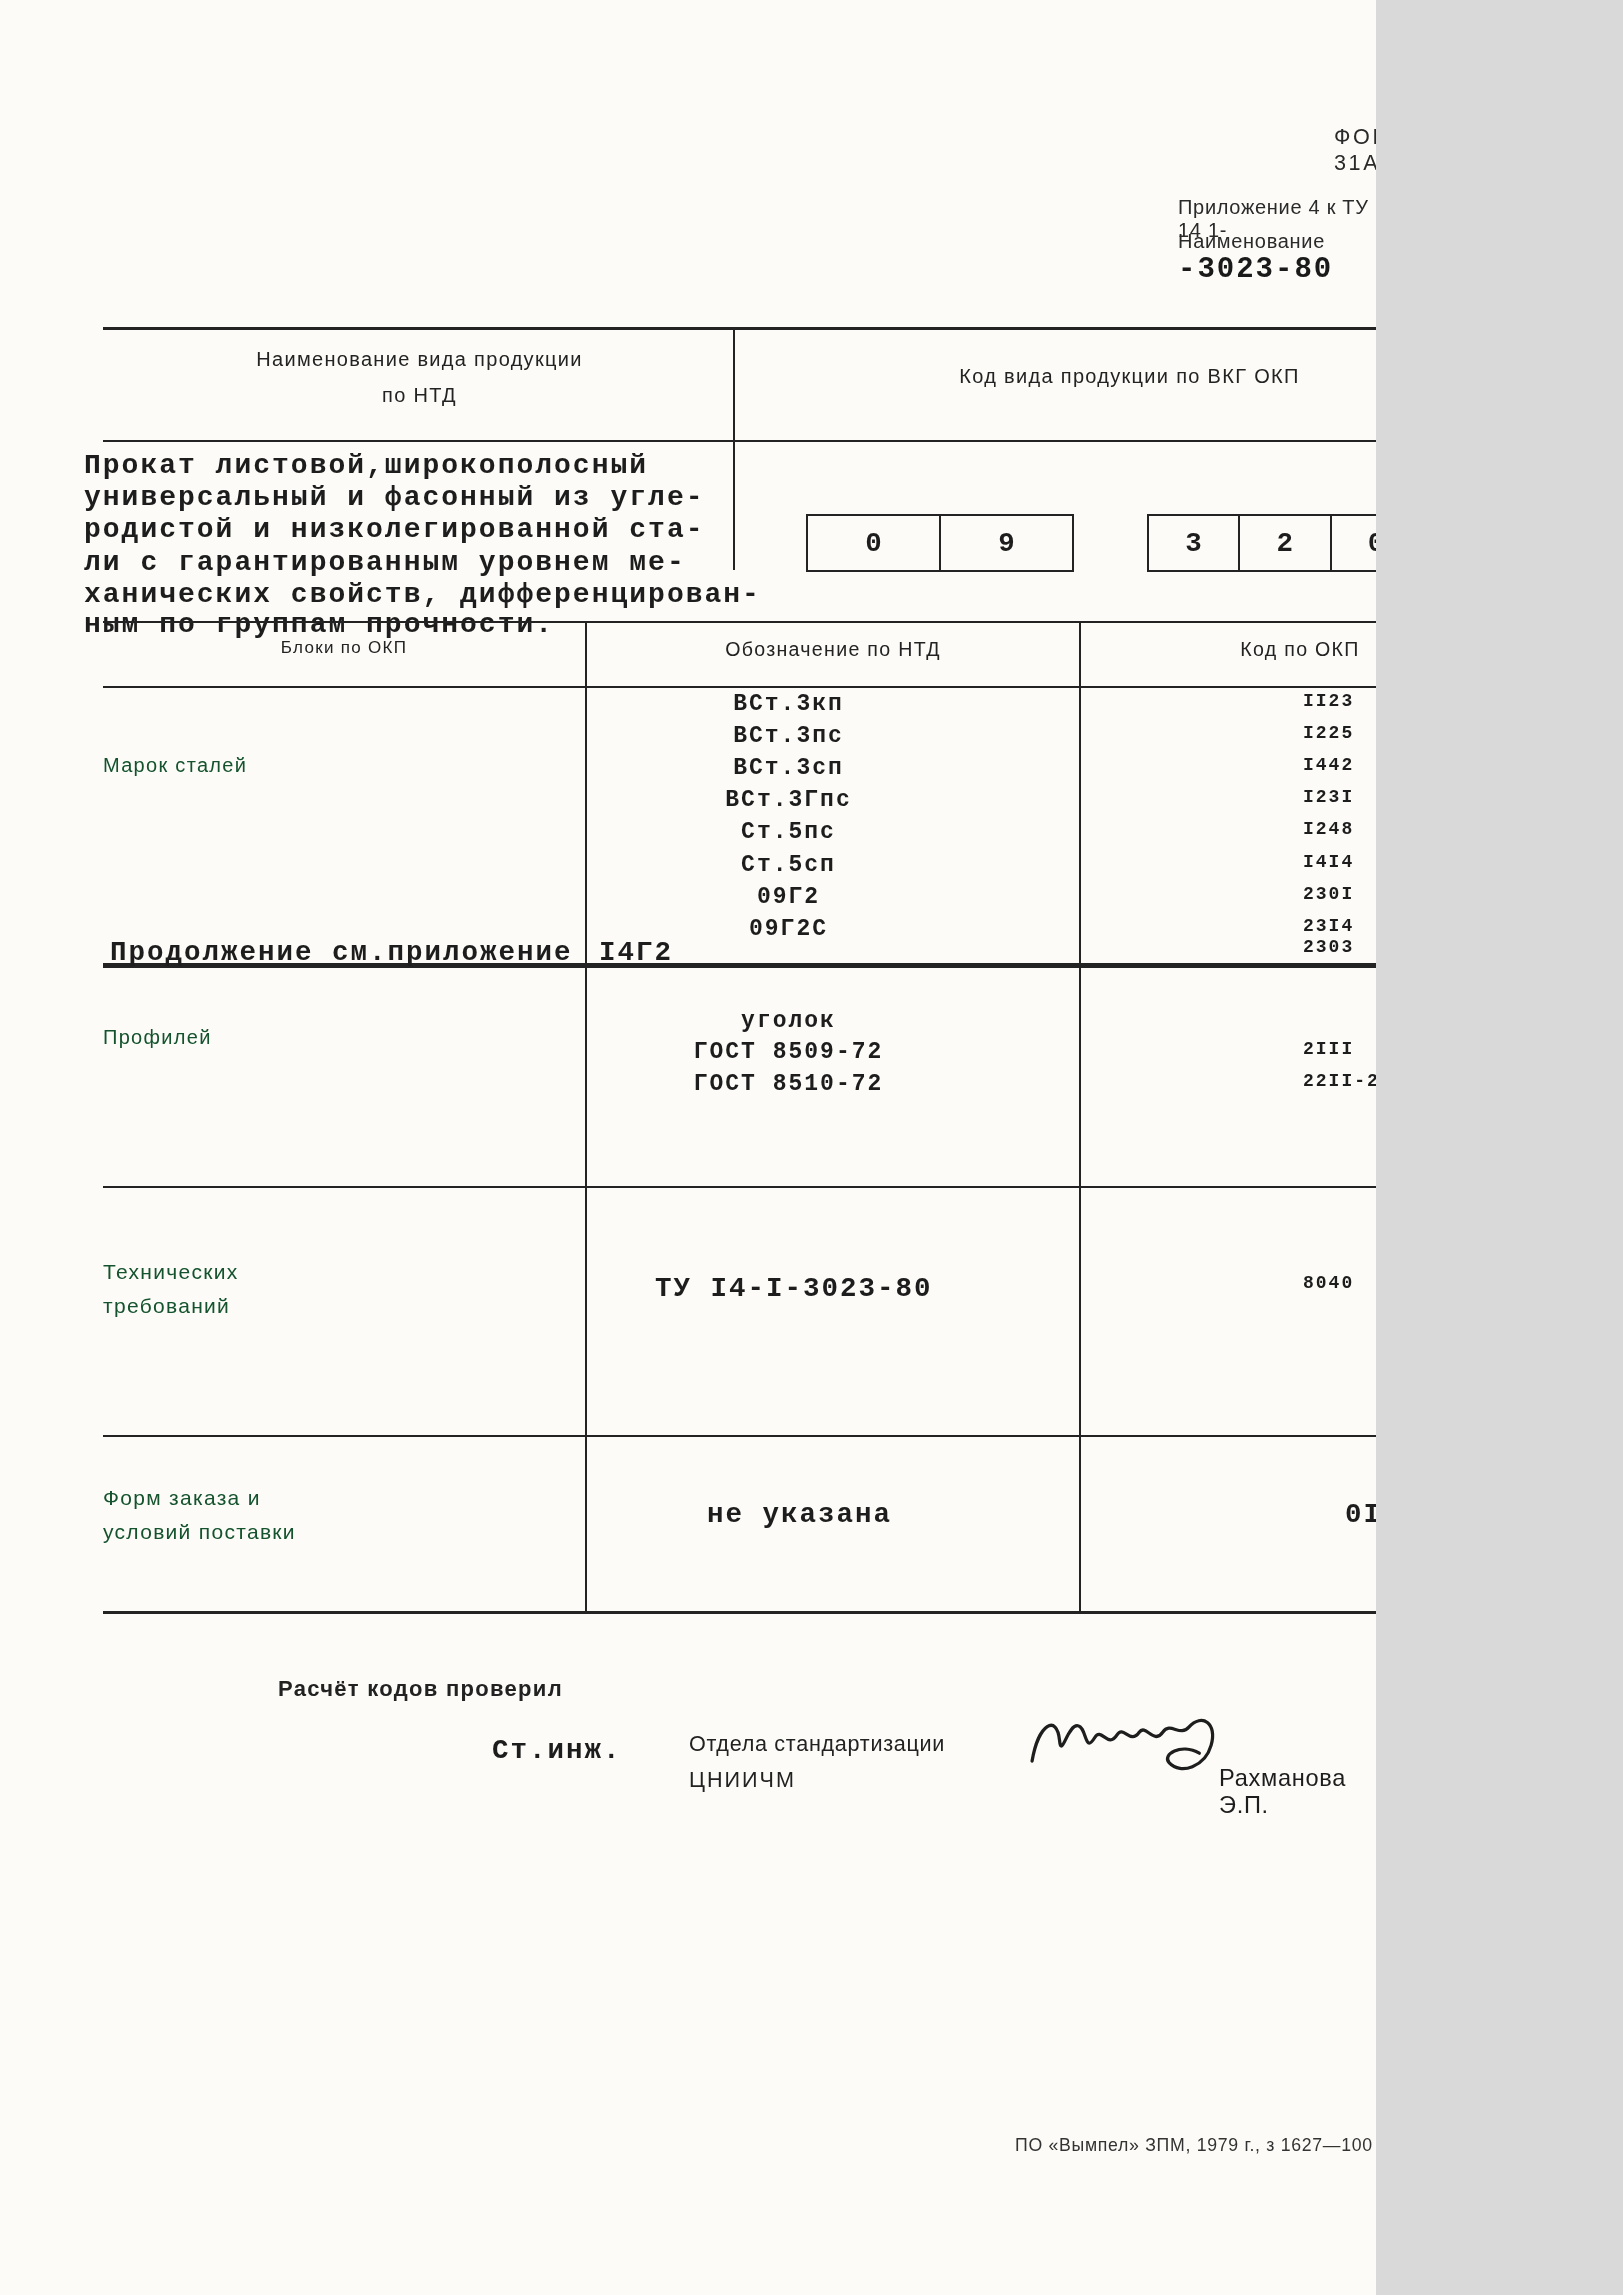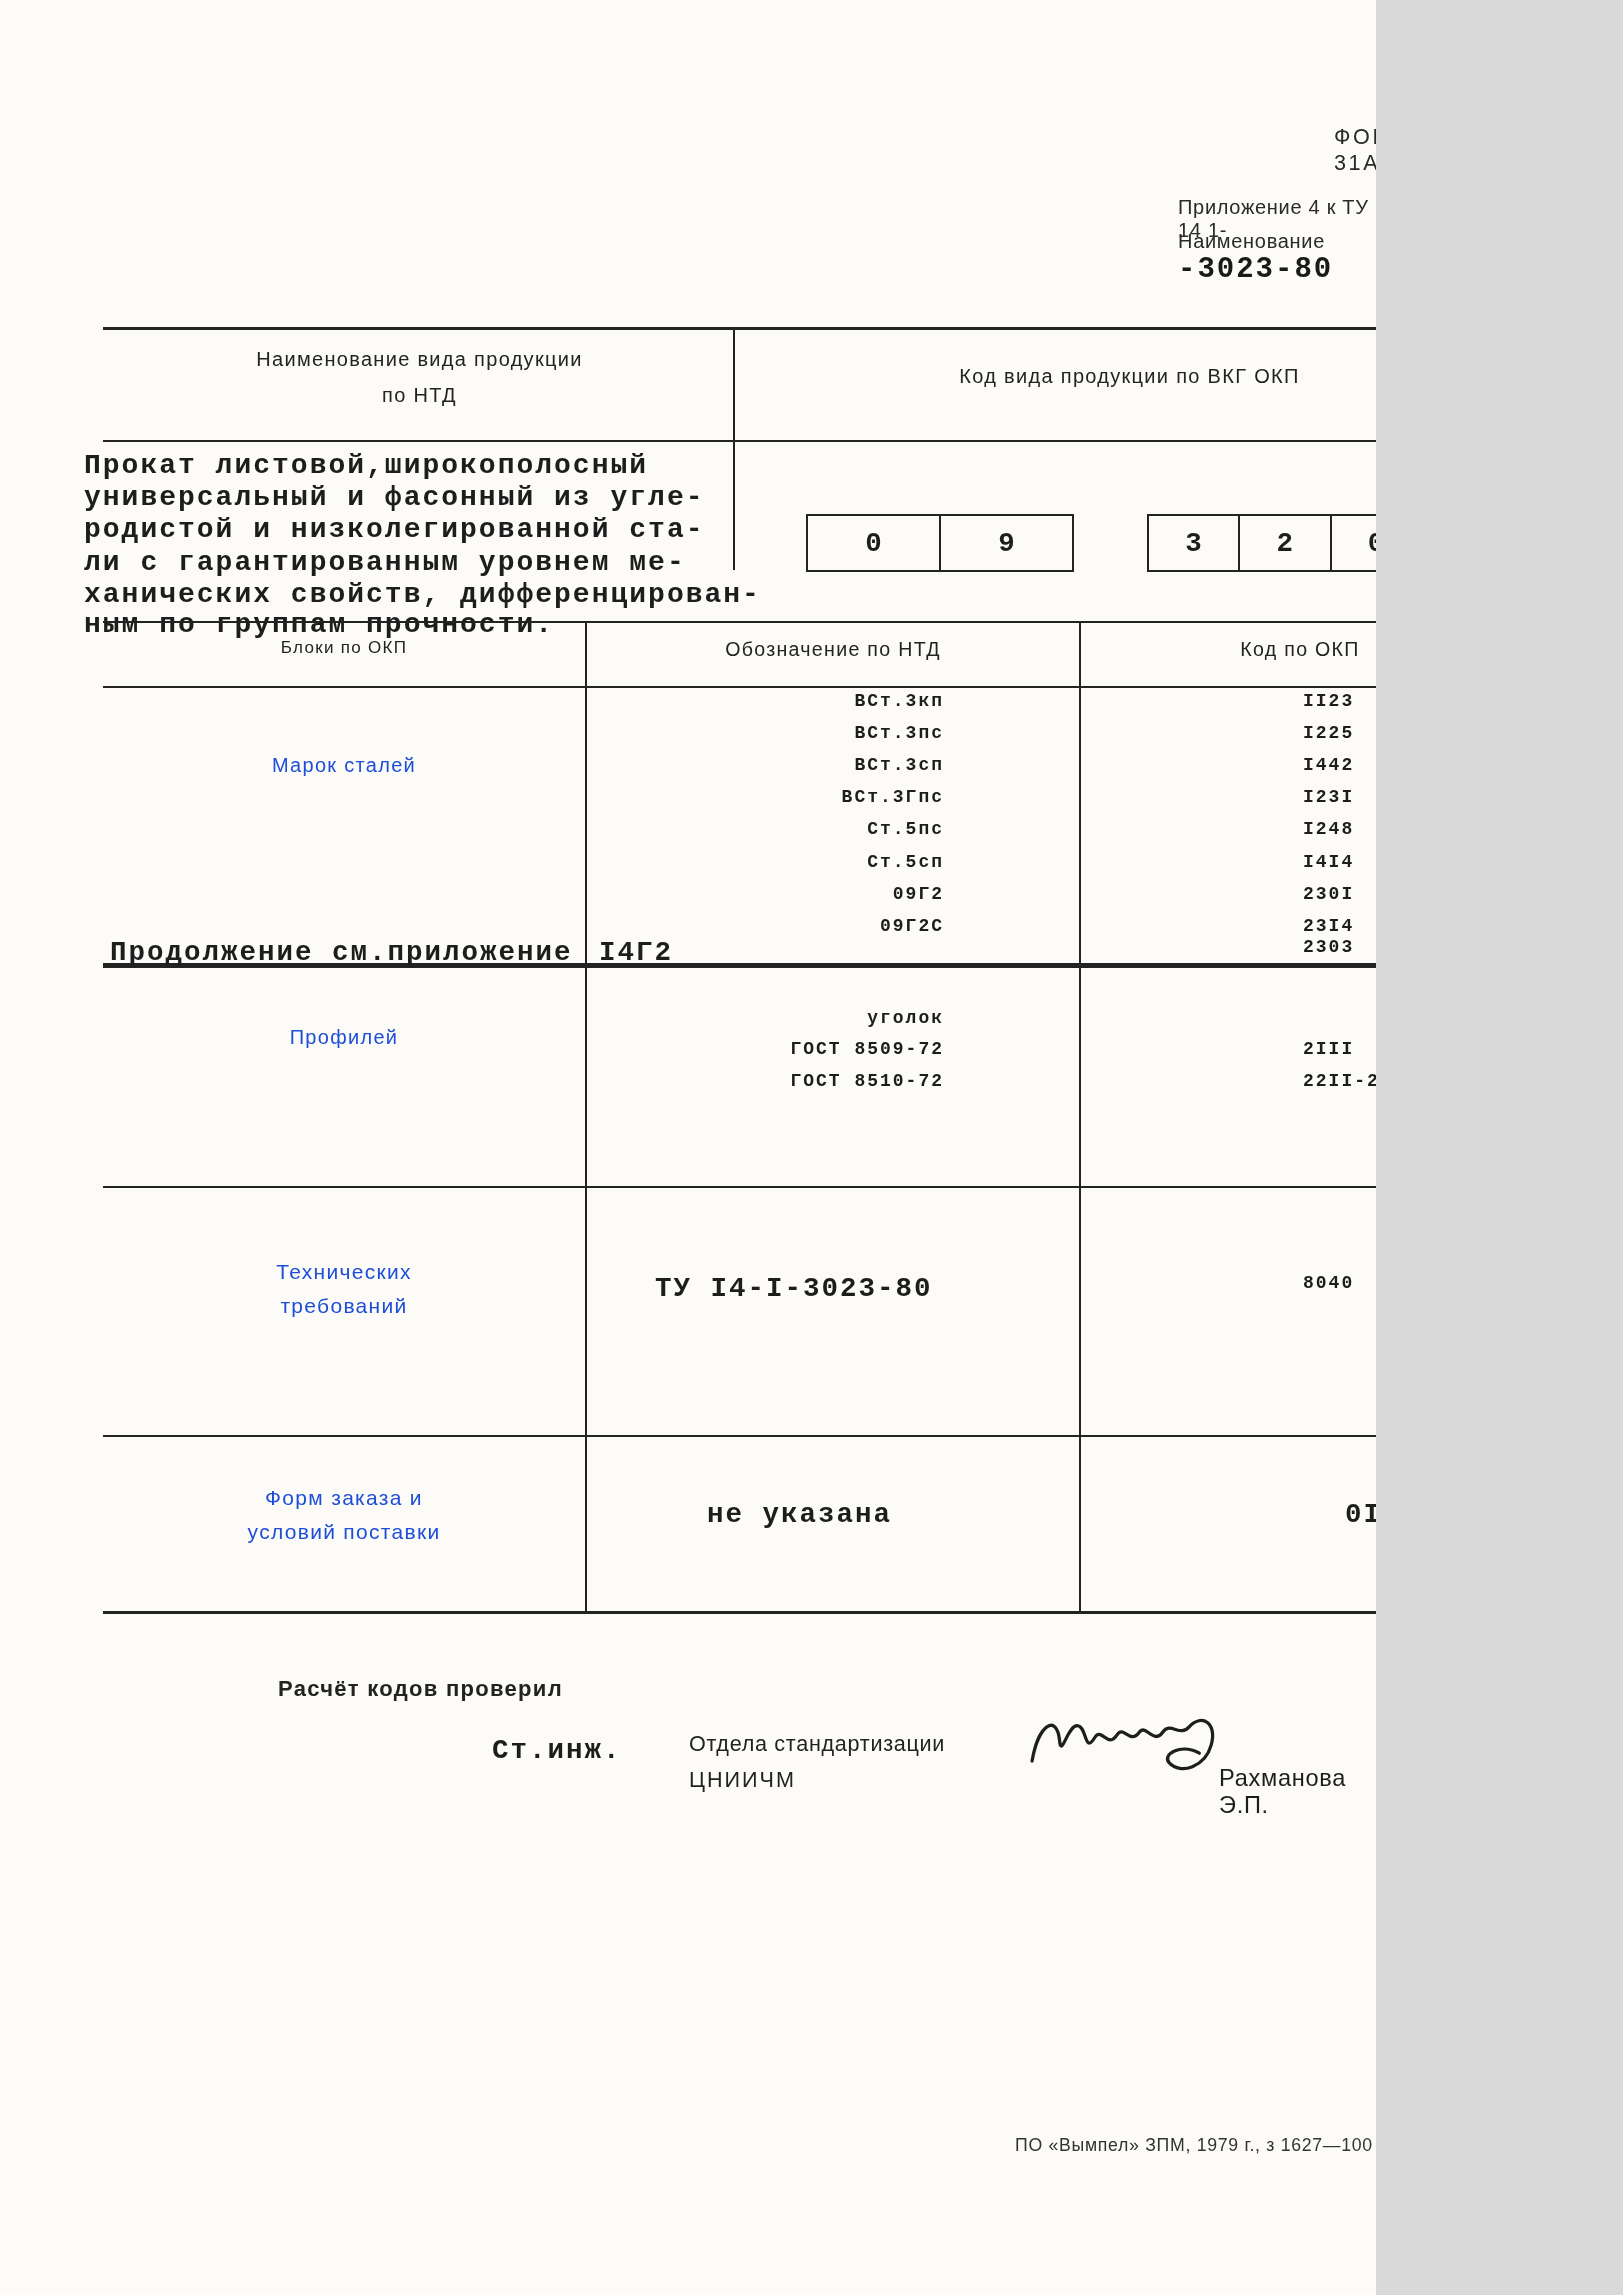--- a/index.html
+++ b/index.html
@@ -16,23 +16,23 @@
   .vline { position:absolute; background:#232323; width:2px; }
   .hdr { position:absolute; font-size:20px; letter-spacing:1.3px; text-align:center; color:#232323; }
   .prodline { position:absolute; left:84px; width:727px; font-size:28px; white-space:nowrap; }
   .codebox { position:absolute; height:58px; border:2.6px solid #232323; display:flex; }
   .codecell {
     flex:1; display:flex; align-items:center; justify-content:center;
     font-family:"Liberation Mono","DejaVu Sans Mono",monospace; font-weight:bold;
     font-size:27.5px; border-right:2.6px solid #232323;
   }
   .codecell:last-child { border-right:none; }
-  .mark-ntd { position:absolute; left:577px; width:367px; text-align:right; font-size:18px; white-space:nowrap; }
+  .mark-ntd { position:absolute; left:605px; width:367px; text-align:center; font-size:23px; white-space:nowrap; }
   .mark-code { position:absolute; left:1303px; font-size:18px; white-space:nowrap; }
-  .label-center { position:absolute; left:103px; width:482px; text-align:center; font-size:20px; letter-spacing:1.3px; color:#1d4ed8; }
+  .label-center { position:absolute; left:103px; width:482px; font-size:20px; letter-spacing:1.3px; color:#14532d; }
 </style>
 </head>
 <body>
 
 <div class="page">
 
   <div class="abs sans" style="left:1334px; top:124px; font-size:21.6px; letter-spacing:2.6px; color:#2a2a2a;">ФОРМА 31А</div>
 
   <div class="abs sans" style="left:1178px; top:196px; font-size:20px; letter-spacing:0.7px; color:#2a2a2a;">Приложение 4 к ТУ 14 1-</div>
 

